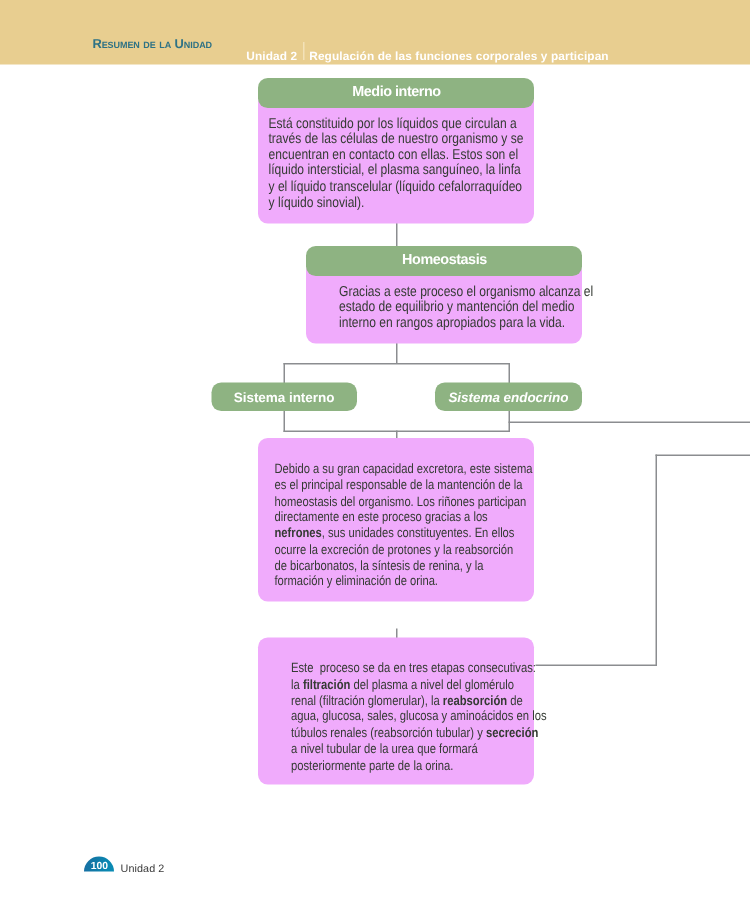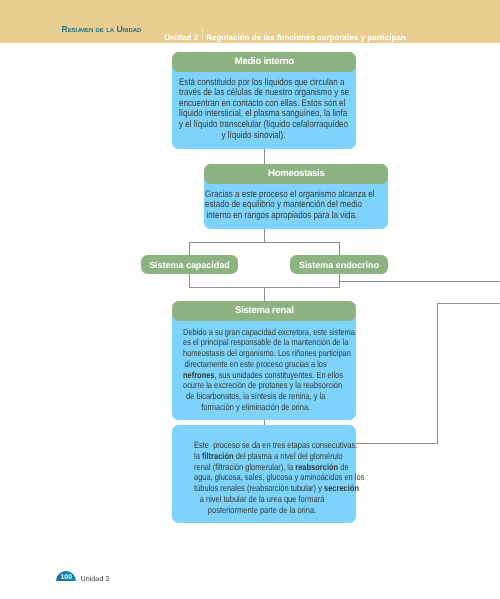--- a/index.html
+++ b/index.html
@@ -12,22 +12,22 @@
 .hdr-left{position:absolute;left:61.6px;top:24.2px;color:#2e7285;
   font-size:8.6px;font-weight:bold;letter-spacing:-0.04px;font-variant:small-caps;white-space:nowrap;}
 .hdr-right{position:absolute;left:164.2px;top:33.4px;color:#ffffff;font-size:7.9px;
   font-weight:bold;white-space:nowrap;letter-spacing:.08px;}
 .hdr-sep{display:inline-block;width:8px;color:transparent;position:relative;}
 .hdr-sep::before{content:"";position:absolute;left:3.6px;top:-5.6px;width:1.3px;height:12.6px;background:#f3e2b8;}
 
 .box{position:absolute;width:184px;}
 .cap{height:19.5px;line-height:19.6px;background:#8eb382;border-radius:6.5px;color:#fff;
   font-size:9.6px;font-weight:bold;text-align:center;position:relative;z-index:3;letter-spacing:-0.3px;}
-.body{background:#7dd3fc;border-radius:6.5px;margin-top:-9.5px;padding:15.5px 0 7.5px 0;
-  position:relative;z-index:2;color:#343a33;text-align:center;}
+.body{background:#f0abfc;border-radius:6.5px;margin-top:-9.5px;padding:15.5px 0 7.5px 0;
+  position:relative;z-index:2;color:#343a33;}
 .tl{white-space:pre;display:block;transform:scaleX(0.84);transform-origin:0 50%;}
 .tl b{font-weight:bold;}
 
 .pill{position:absolute;height:18.8px;line-height:21px;background:#8eb382;border-radius:6.5px;
   color:#fff;font-size:9.0px;font-weight:bold;text-align:center;z-index:4;letter-spacing:-0.03px;}
 
 .ln{position:absolute;background:#8b8d90;z-index:1;}
 
 .pagenum{position:absolute;left:56.2px;top:570.6px;width:20.2px;height:10.2px;
   background:linear-gradient(102deg,#1a6ea5 0%,#1277a5 30%,#0b86b1 72%,#0a8cb4 100%);
@@ -64,32 +64,31 @@
         <span class="tl"><span>través de las células de nuestro organismo y se</span></span>
         <span class="tl"><span>encuentran en contacto con ellas. Estos son el</span></span>
         <span class="tl"><span>líquido intersticial, el plasma sanguíneo, la linfa</span></span>
         <span class="tl"><span>y el líquido transcelular (líquido cefalorraquídeo</span></span>
         <span class="tl"><span>y líquido sinovial).</span></span>
       </div>
   </div>
 
   <div class="box" style="left:172.3px;top:164px;margin-left:32px;">
     <div class="cap">Homeostasis</div>
-    <div class="body" style="font-size:9.58px;line-height:10.65px;padding-left:1px;">
+    <div class="body" style="font-size:9.58px;line-height:10.65px;padding-left:22px;">
         <span class="tl"><span>Gracias a este proceso el organismo alcanza el</span></span>
         <span class="tl"><span>estado de equilibrio y mantención del medio</span></span>
         <span class="tl"><span>interno en rangos apropiados para la vida.</span></span>
       </div>
   </div>
 
-  <div class="pill" style="left:140.8px;top:255px;width:97.2px;"><span>Sistema capacidad</span></div>
-  <div class="pill" style="left:289.6px;top:255px;width:98.7px;"><span>Sistema endocrino</span></div>
+  <div class="pill" style="left:140.8px;top:255px;width:97.2px;"><span>Sistema interno</span></div>
+  <div class="pill" style="left:289.6px;top:255px;width:98.7px;font-style:italic;"><span>Sistema endocrino</span></div>
 
   <div class="box" style="left:172.3px;top:301px;">
-    <div class="cap">Sistema renal</div>
     <div class="body" style="font-size:8.89px;line-height:10.75px;padding-left:11px;">
         <span class="tl"><span>Debido a su gran capacidad excretora, este sistema</span></span>
         <span class="tl"><span>es el principal responsable de la mantención de la</span></span>
         <span class="tl"><span>homeostasis del organismo. Los riñones participan</span></span>
         <span class="tl"><span>directamente en este proceso gracias a los</span></span>
         <span class="tl"><b>nefrones</b><span>, sus unidades constituyentes. En ellos</span></span>
         <span class="tl"><span>ocurre la excreción de protones y la reabsorción</span></span>
         <span class="tl"><span>de bicarbonatos, la síntesis de renina, y la</span></span>
         <span class="tl"><span>formación y eliminación de orina.</span></span>
       </div>

